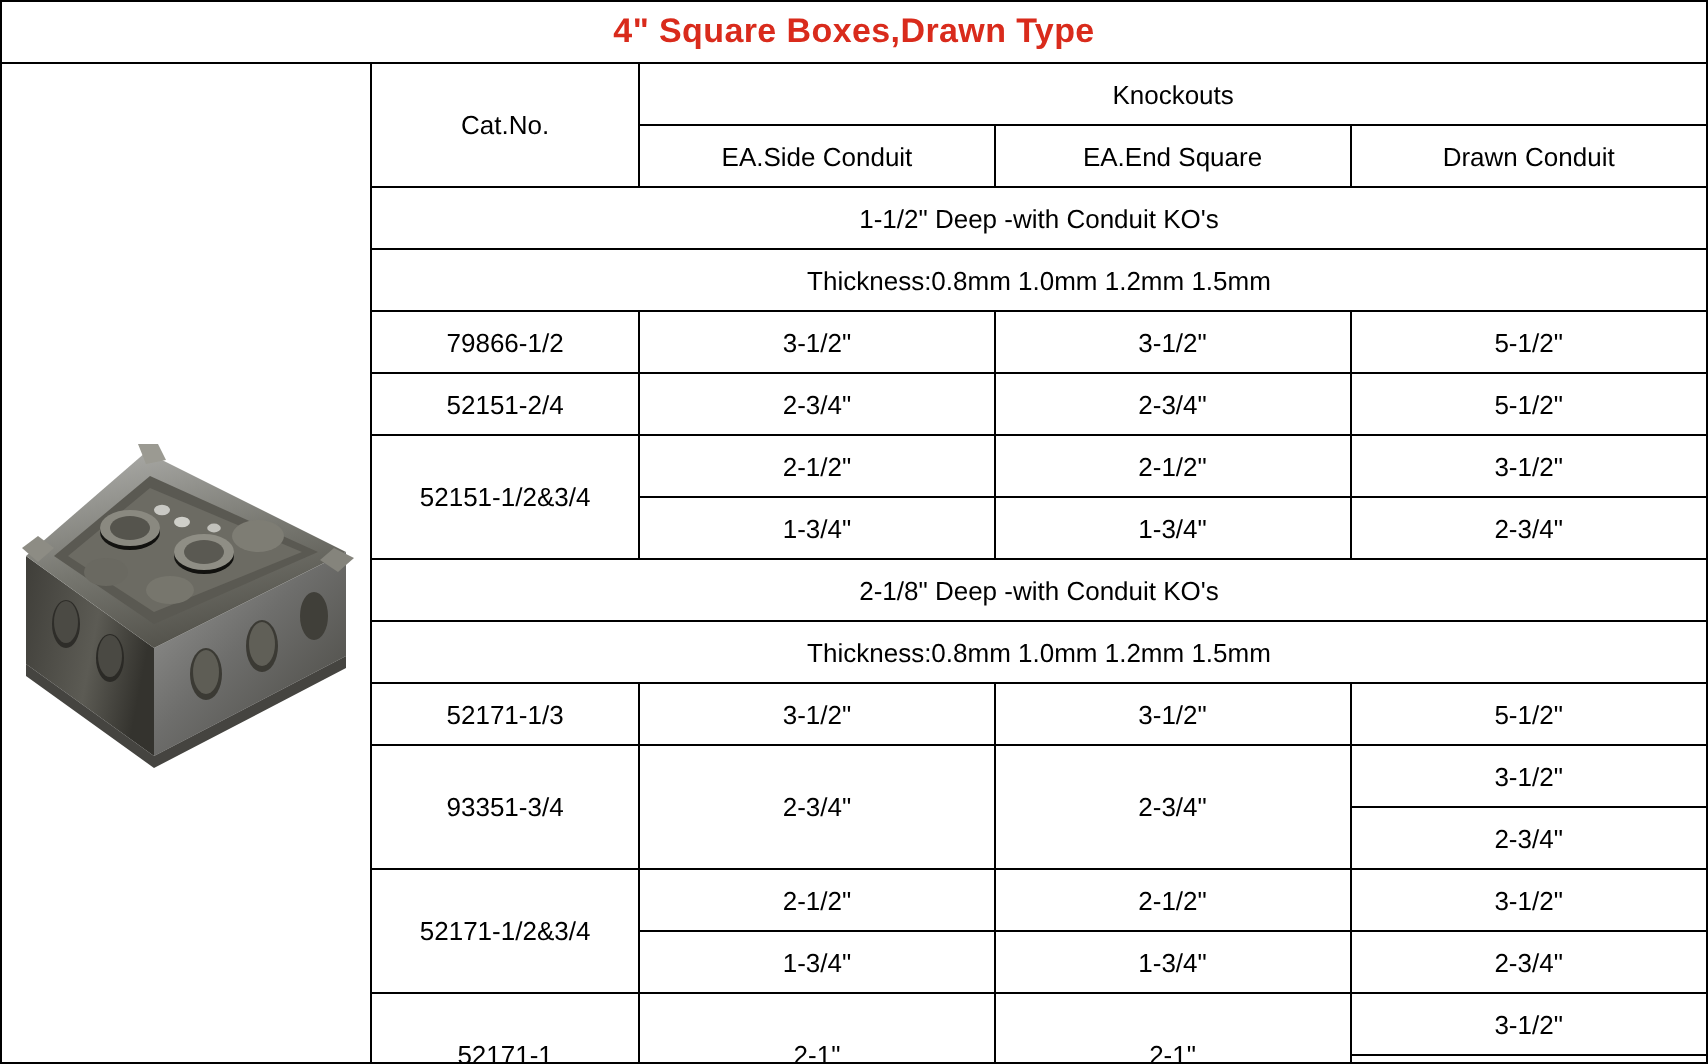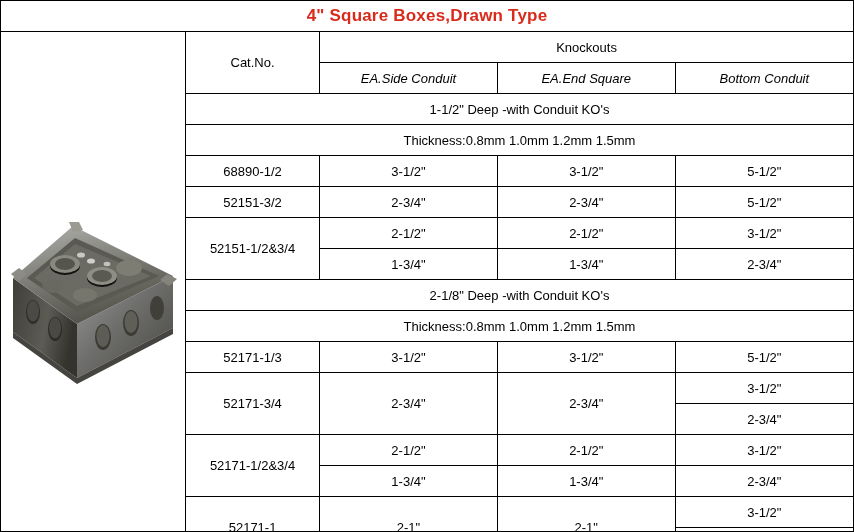--- a/index.html
+++ b/index.html
@@ -72,21 +72,21 @@
     text-align: center;
     padding: 0;
     height: 30px;
     background: #ffffff;
   }
   table.spec tr td:last-child, table.spec tr th:last-child {
     border-right: none;
   }
   .cat-col { width: 130px; }
   .ko-col { width: 173px; }
-  .hdr-tall { height: 31px; font-style: italic; }
+  .hdr-tall { height: 31px; }
   .section-row td {
     background: #d0d0d0;
     text-align: left;
     padding-left: 8px;
     height: 28px;
     font-size: 13.5px;
   }
   .first-hdr { height: 33px; }
   .spacer-cell { border-bottom: none !important; }
 </style>
@@ -178,38 +178,38 @@
           <col class="ko-col">
         </colgroup>
         <tbody>
           <tr>
             <td rowspan="2" class="first-hdr">Cat.No.</td>
             <td colspan="3" class="first-hdr">Knockouts</td>
           </tr>
           <tr>
             <td class="hdr-tall">EA.Side Conduit</td>
             <td class="hdr-tall">EA.End Square</td>
-            <td class="hdr-tall">Bottom Conduit</td>
+            <td class="hdr-tall">Drawn Conduit</td>
           </tr>
 
           <tr class="section-row">
             <td colspan="4">1-1/2" Deep -with Conduit KO's</td>
           </tr>
           <tr class="section-row">
             <td colspan="4">Thickness:0.8mm 1.0mm 1.2mm 1.5mm</td>
           </tr>
 
           <tr>
-            <td>68890-1/2</td>
+            <td>79866-1/2</td>
             <td>3-1/2"</td>
             <td>3-1/2"</td>
             <td>5-1/2"</td>
           </tr>
           <tr>
-            <td>52151-3/2</td>
+            <td>52151-2/4</td>
             <td>2-3/4"</td>
             <td>2-3/4"</td>
             <td>5-1/2"</td>
           </tr>
           <tr>
             <td rowspan="2">52151-1/2&amp;3/4</td>
             <td>2-1/2"</td>
             <td>2-1/2"</td>
             <td>3-1/2"</td>
           </tr>
@@ -226,21 +226,21 @@
             <td colspan="4">Thickness:0.8mm 1.0mm 1.2mm 1.5mm</td>
           </tr>
 
           <tr>
             <td>52171-1/3</td>
             <td>3-1/2"</td>
             <td>3-1/2"</td>
             <td>5-1/2"</td>
           </tr>
           <tr>
-            <td rowspan="2">52171-3/4</td>
+            <td rowspan="2">93351-3/4</td>
             <td rowspan="2">2-3/4"</td>
             <td rowspan="2">2-3/4"</td>
             <td>3-1/2"</td>
           </tr>
           <tr>
             <td>2-3/4"</td>
           </tr>
           <tr>
             <td rowspan="2">52171-1/2&amp;3/4</td>
             <td>2-1/2"</td>

